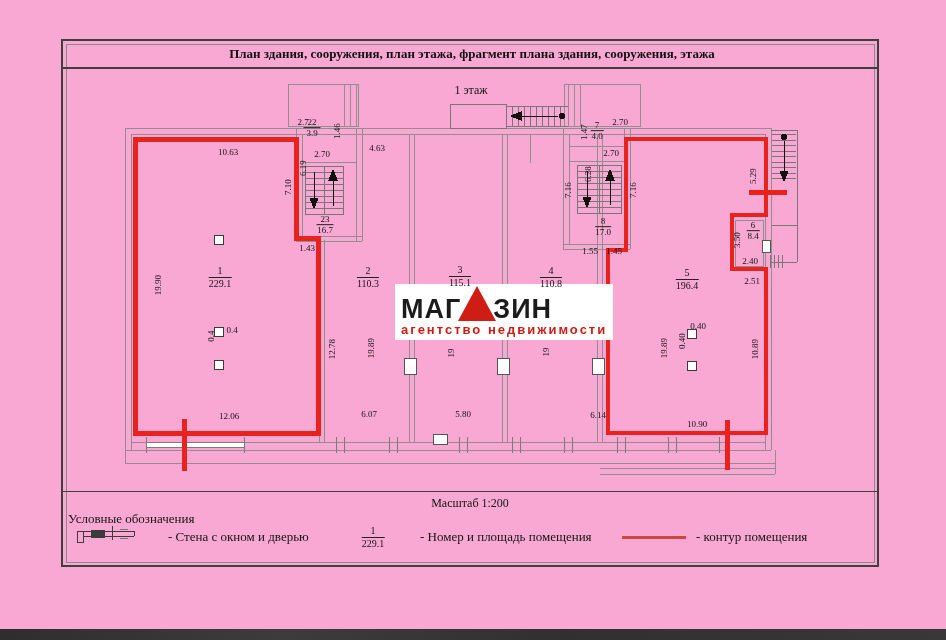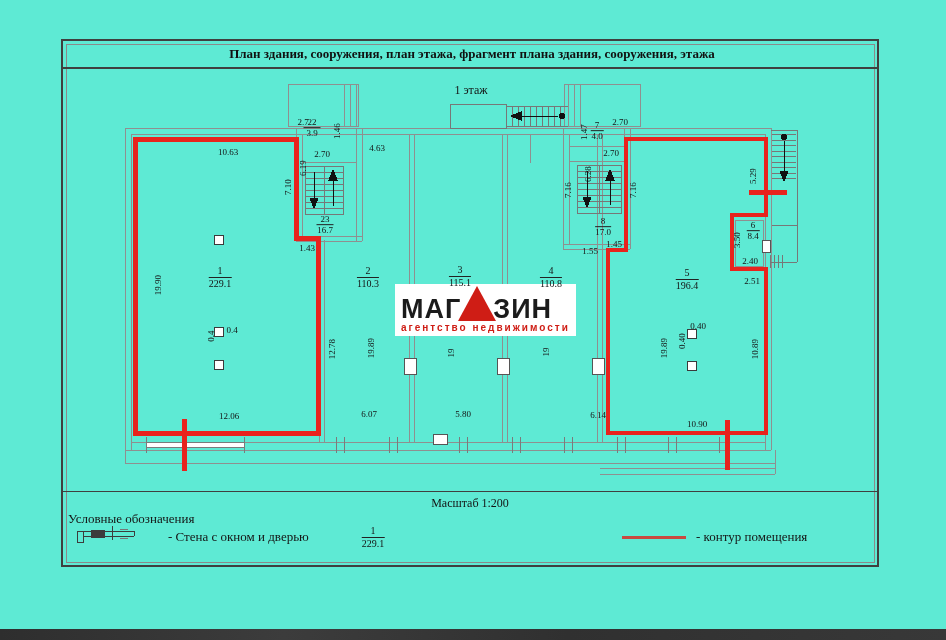--- a/index.html
+++ b/index.html
@@ -1,16 +1,16 @@
 <!DOCTYPE html>
 <html><head>
 <meta charset="utf-8">
 <style>
   html,body{margin:0;padding:0;background:#ffffff;}
-  .page{position:relative;width:946px;height:640px;background:#5eead4;overflow:hidden;
+  .page{position:relative;width:946px;height:640px;background:#f9a8d4;overflow:hidden;
         font-family:"Liberation Serif",serif;}
   .lines{position:absolute;left:0;top:0;z-index:1;}
   .lab{position:absolute;z-index:3;font:9px "Liberation Serif",serif;color:#141414;
        transform:translate(-50%,-50%);white-space:nowrap;}
   .vlab{position:absolute;z-index:3;font:9px "Liberation Serif",serif;color:#141414;
         transform:translate(-50%,-50%) rotate(-90deg);white-space:nowrap;}
   .frac{position:absolute;z-index:3;transform:translate(-50%,-50%);text-align:center;
         font:10px "Liberation Serif",serif;color:#141414;}
   .frac .fnum{display:block;border-bottom:1px solid #222;padding:0 4px;line-height:1.15;}
   .frac .fden{display:block;line-height:1.15;}
@@ -21,21 +21,21 @@
   .ltext{position:absolute;z-index:3;font-size:13px;color:#141414;white-space:nowrap;}
   .watermark{position:absolute;left:395px;top:284px;z-index:2;background:#ffffff;
              padding:2px 6px 3px 6px;text-align:right;}
   .wm-row{display:flex;align-items:flex-end;}
   .wm-word{font-family:"Liberation Sans",sans-serif;font-weight:bold;font-size:27px;
            line-height:0.85;color:#1b1b1b;letter-spacing:1px;}
   .wm-tri{width:0;height:0;border-left:19px solid transparent;border-right:19px solid transparent;
           border-bottom:35px solid #cf1d15;margin:0 -3px;}
   .wm-line2{font-family:"Liberation Sans",sans-serif;font-weight:bold;font-size:28px;
             line-height:1.0;color:#1b1b1b;letter-spacing:4px;}
-  .wm-tag{font-family:"Liberation Sans",sans-serif;font-weight:bold;font-size:10px;
+  .wm-tag{font-family:"Liberation Sans",sans-serif;font-weight:bold;font-size:13px;
           color:#cf1d15;letter-spacing:2px;margin-top:1px;}
   .col-sq{position:absolute;z-index:3;width:8px;height:8px;border:1px solid #3a3a3a;background:#fff;}
   .band{position:absolute;left:0;top:629px;width:946px;height:11px;z-index:4;
         background:linear-gradient(90deg,#2e2e2e 0%,#3c3c3c 30%,#303030 60%,#383838 100%);}
 </style>
 </head>
 <body>
 
 <div class="page">
 
@@ -226,21 +226,21 @@
   <span class="lab" style="left:377px;top:148px;">4.63</span>
   <span class="lab" style="left:303px;top:122px;">2.7</span>
   <span class="lab" style="left:322px;top:154px;">2.70</span>
   <span class="lab" style="left:307px;top:248px;">1.43</span>
   <span class="lab" style="left:232px;top:330px;">0.4</span>
   <span class="lab" style="left:229px;top:416px;">12.06</span>
   <span class="lab" style="left:369px;top:414px;">6.07</span>
   <span class="lab" style="left:463px;top:414px;">5.80</span>
   <span class="lab" style="left:552px;top:415px;margin-left:46px;">6.14</span>
   <span class="lab" style="left:590px;top:251px;">1.55</span>
-  <span class="lab" style="left:614px;top:244px;">1.45</span>
+  <span class="lab" style="left:614px;top:251px;">1.45</span>
   <span class="lab" style="left:620px;top:122px;">2.70</span>
   <span class="lab" style="left:611px;top:153px;">2.70</span>
   <span class="lab" style="left:698px;top:326px;">0.40</span>
   <span class="lab" style="left:697px;top:424px;">10.90</span>
   <span class="lab" style="left:750px;top:261px;">2.40</span>
   <span class="lab" style="left:752px;top:281px;">2.51</span>
 
   <span class="vlab" style="left:158px;top:285px;">19.90</span>
   <span class="vlab" style="left:288px;top:187px;">7.10</span>
   <span class="vlab" style="left:303px;top:168px;">6.19</span>
@@ -265,16 +265,17 @@
   <div class="col-sq" style="left:214px;top:360px;"></div>
   <div class="col-sq" style="left:687px;top:329px;"></div>
   <div class="col-sq" style="left:687px;top:361px;"></div>
 
   <div class="ltext" style="left:68px;top:511px;">Условные обозначения</div>
   <div class="ltext" style="left:168px;top:529px;">- Стена с окном и дверью</div>
   <div class="frac" style="left:373px;top:537px;">
     <span class="fnum">1</span>
       <span class="fden">229.1</span>
     </div>
+  <div class="ltext" style="left:420px;top:529px;">- Номер и площадь помещения</div>
   <div class="ltext" style="left:696px;top:529px;">- контур помещения</div>
 
   <div class="band"></div>
 </div>
 
 </body></html>

